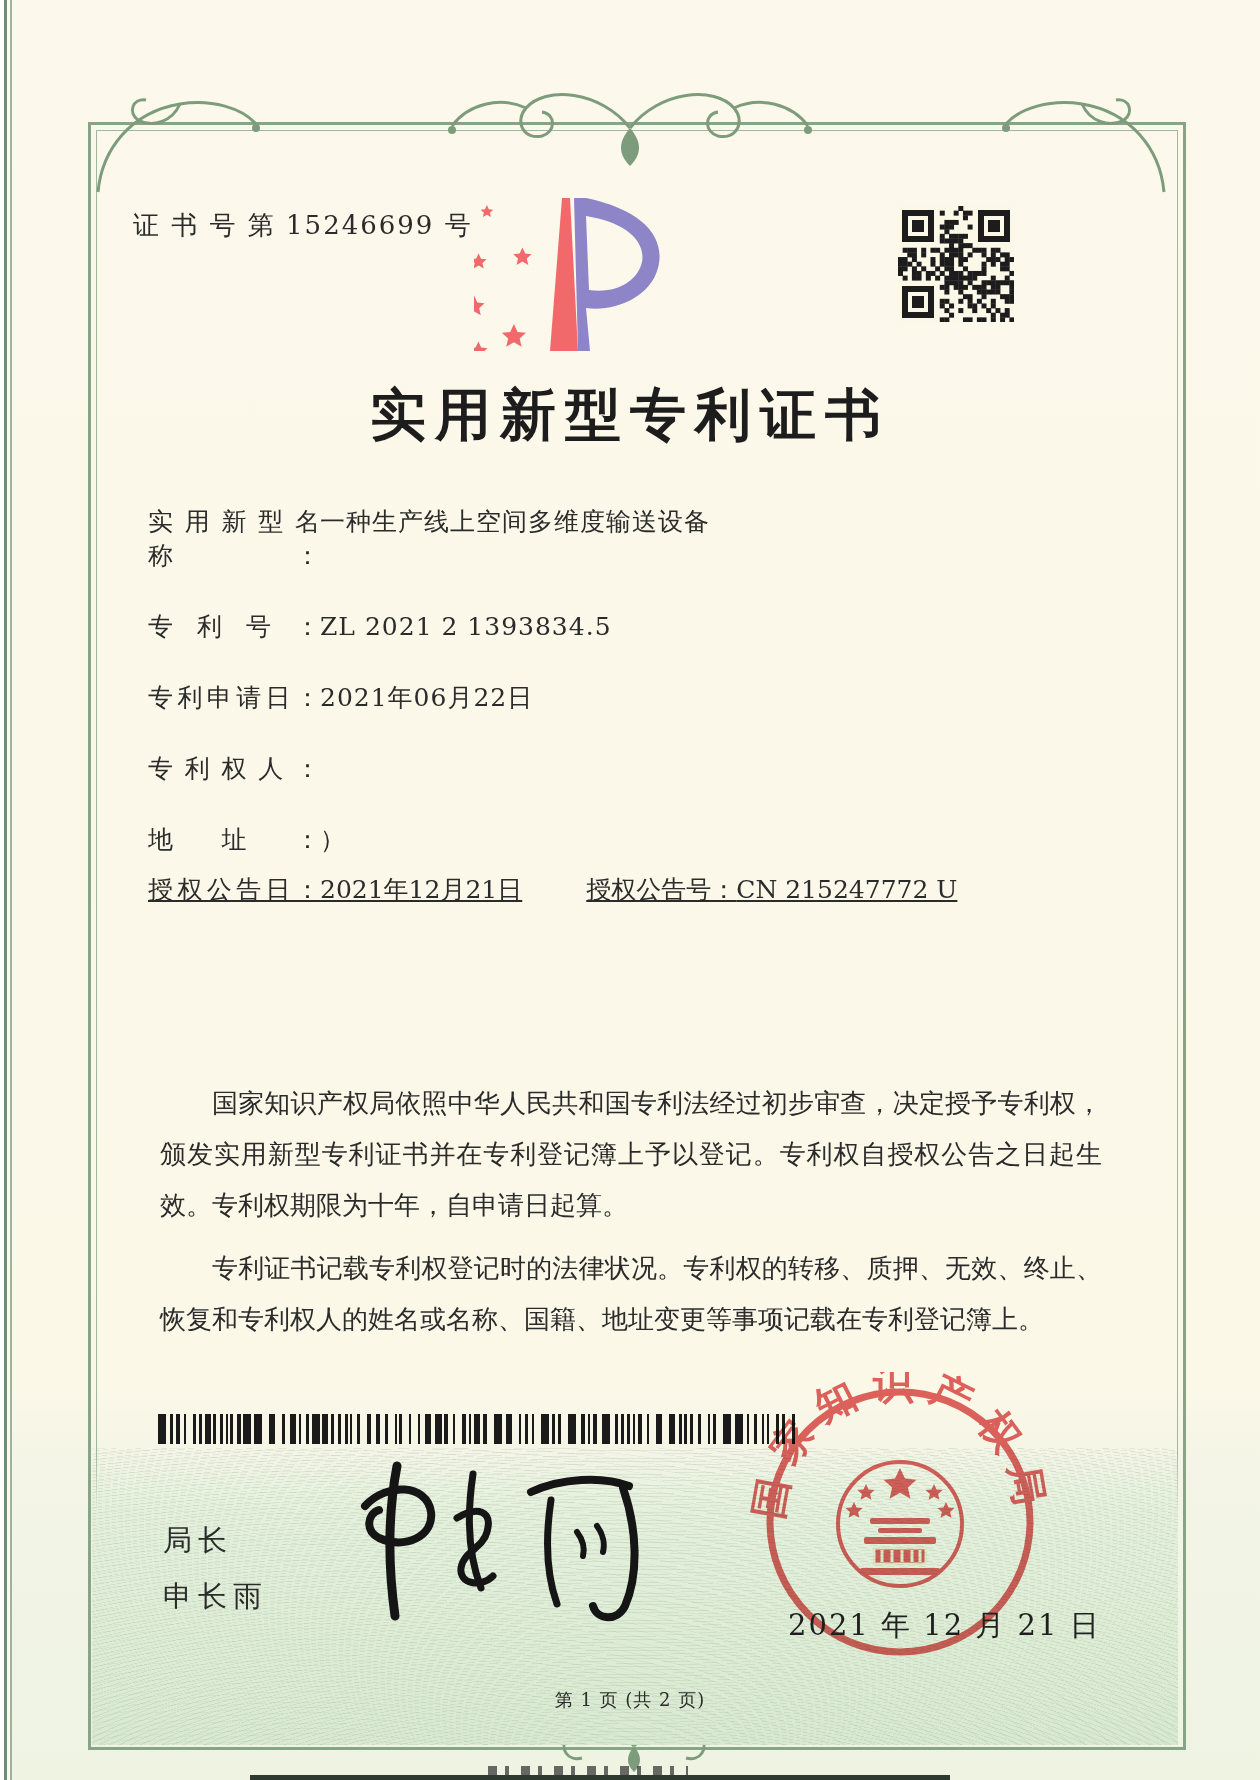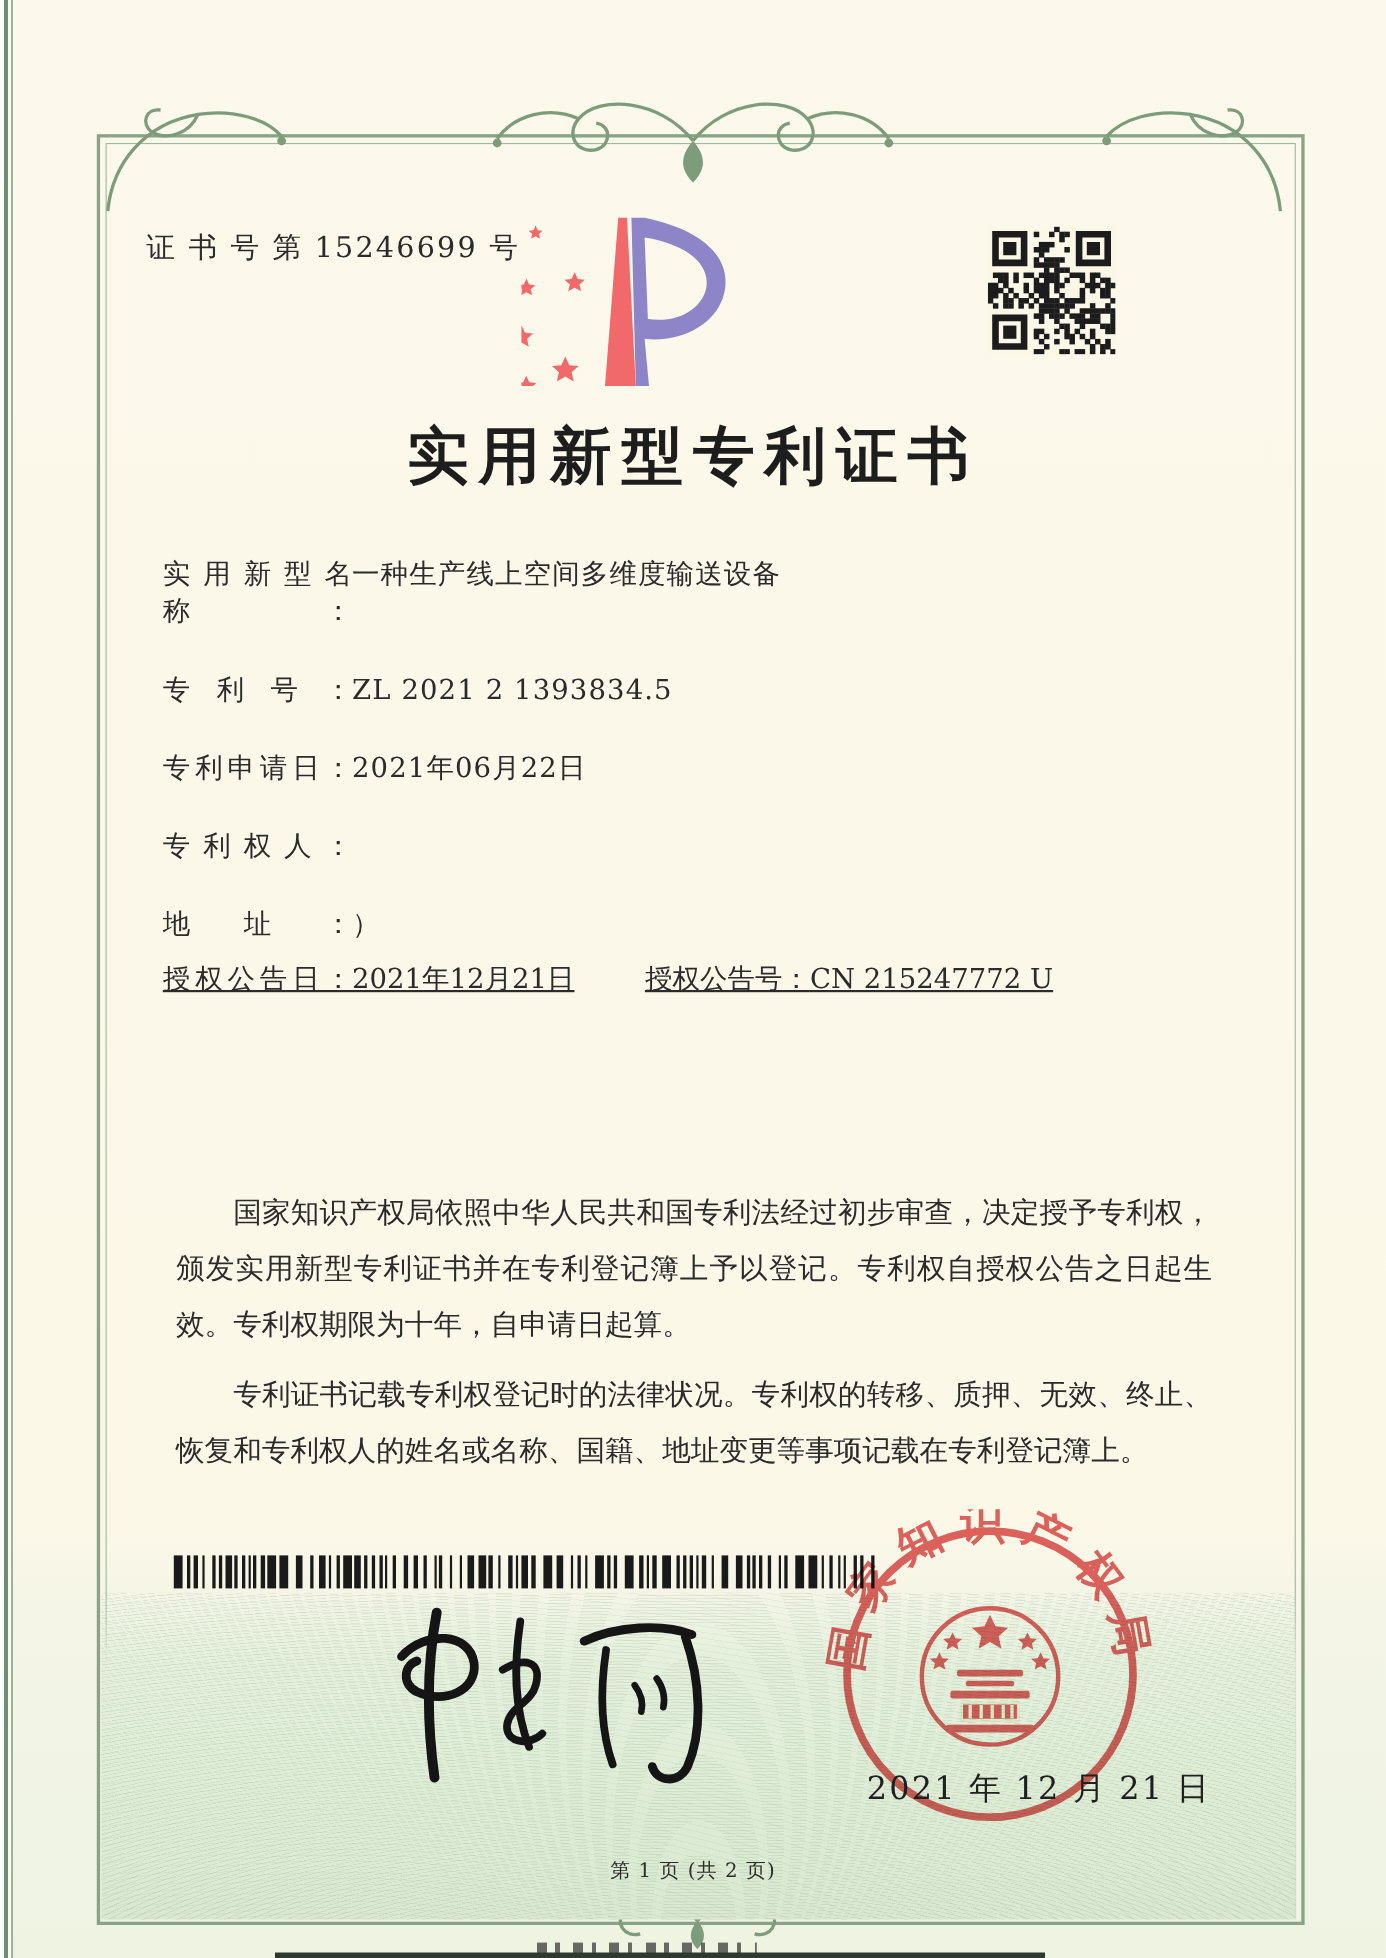--- a/index.html
+++ b/index.html
@@ -463,20 +463,24 @@
       <i style="width: 8px; background: rgb(26, 26, 26); margin-right: 4px;"></i>
       <i style="width: 2px; background: rgb(26, 26, 26); margin-right: 5px;"></i>
       <i style="width: 3px; background: rgb(26, 26, 26); margin-right: 5px;"></i>
       <i style="width: 2px; background: rgb(26, 26, 26); margin-right: 3px;"></i>
       <i style="width: 2px; background: rgb(26, 26, 26); margin-right: 7px;"></i>
       <i style="width: 3px; background: rgb(26, 26, 26); margin-right: 3px;"></i>
       <i style="width: 3px; background: rgb(26, 26, 26); margin-right: 7px;"></i>
       <i style="width: 3px; background: rgb(26, 26, 26); margin-right: 5px;"></i>
     </div>
 
+  <div class="director">
+    <div>局长</div>
+    <div>申长雨</div>
+  </div>
 
   <div class="signature">
     <svg width="310" height="190" viewBox="0 0 310 190" fill="none" stroke="#151515" stroke-linecap="round" stroke-linejoin="round">
 
       <path d="M52 18 C44 60, 42 110, 50 168" stroke-width="9"></path>
       <path d="M20 58 C42 34, 82 36, 86 64 C89 88, 60 102, 34 90 C20 83, 22 66, 34 62" stroke-width="8"></path>
 
       <path d="M128 26 C122 66, 122 104, 136 140" stroke-width="7"></path>
       <path d="M112 70 C132 58, 148 62, 142 84 C138 100, 118 104, 116 120 C114 136, 136 140, 148 128" stroke-width="7"></path>
 

